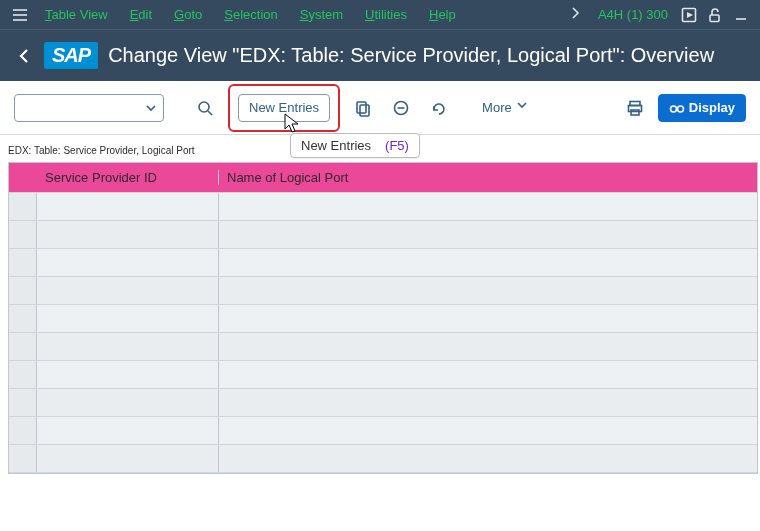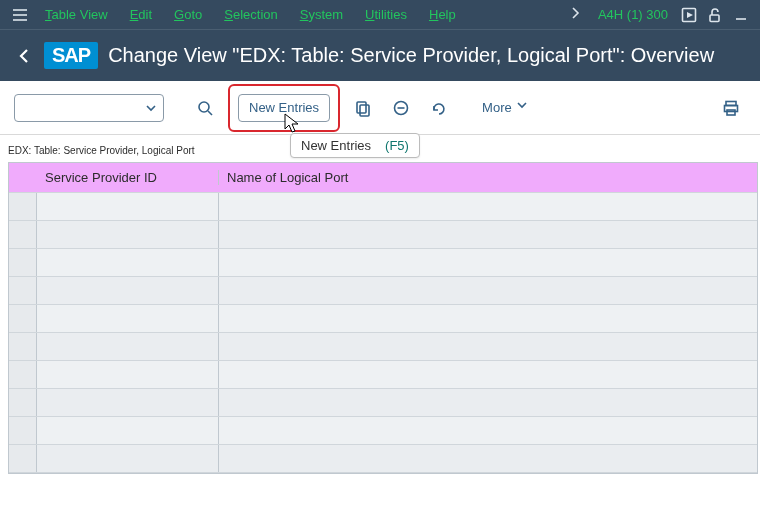--- a/index.html
+++ b/index.html
@@ -52,20 +52,21 @@
     padding: 0 8px;
     border-top: 1px solid #4a5e71;
   }
   .titlebar .back {
     width: 32px; height:32px;
     display:flex;align-items:center;justify-content:center;
   }
   .titlebar .logo {
     margin: 0 10px 0 4px;
     font-weight: bold;
+    font-style: italic;
     font-size: 20px;
     background: #008fd3;
     color:#fff;
     padding: 2px 8px;
     border-radius: 2px;
     letter-spacing:-1px;
   }
   .titlebar .title {
     font-size: 20px;
     white-space: nowrap;
@@ -131,21 +132,21 @@
     top: 133px;
     background: #fff;
     border: 1px solid #bcbcbc;
     border-radius: 4px;
     padding: 4px 10px;
     font-size: 13px;
     color: #333;
     display:flex;gap:14px;
     box-shadow: 0 1px 2px rgba(0,0,0,0.08);
   }
-  .tooltip .shortcut { color:#0f766e; }
+  .tooltip .shortcut { color:#6d28d9; }
 
   .cursor {
     position:absolute;
     left: 284px;
     top: 113px;
     pointer-events:none;
   }
 
   
   .subtitle {
@@ -159,21 +160,21 @@
     border: 1px solid #c0c8cf;
     margin: 0 0 0 8px;
     width: 750px;
   }
   .grid-row {
     display:flex;
     border-bottom:1px solid #d0d6db;
     height:28px;
   }
   .grid-row.header {
-    background:#f0abfc;
+    background:#ec4899;
     height:30px;
     font-size:13px;
     color:#2c2c2c;
     align-items:center;
   }
   .grid-row.body {
     background:#eef1f3;
   }
   .grid-row.body:nth-child(even){
     background:#eaedf0;
@@ -316,20 +317,30 @@
 
   <div class="spacer"></div>
 
   <div class="tbtn">
     <svg width="18" height="18">
         <rect class="icon345" x="4" y="2.5" width="10" height="4"></rect>
         <rect class="icon345" x="2.5" y="6.5" width="13" height="6"></rect>
         <rect class="icon345" x="5" y="11" width="8" height="5"></rect>
       </svg>
   </div>
+  <div class="tbtn primary">
+    <svg width="16" height="14" style="margin-right:4px">
+        <g style="stroke:#fff;stroke-width:1.6;fill:none">
+          <circle cx="4.5" cy="8" r="3"></circle>
+          <circle cx="11.5" cy="8" r="3"></circle>
+          <line x1="7.5" y1="8" x2="8.5" y2="8"></line>
+        </g>
+      </svg>
+    <span>Display</span>
+  </div>
 </div>
 
 <div class="tooltip">
   <span>New Entries</span>
   <span class="shortcut">(F5)</span>
 </div>
 <svg class="cursor" width="18" height="22">
   <polygon points="1,1 1,16 5,12 8,19 11,18 8,11 14,11" style="fill:#fff;stroke:#000;stroke-width:1"></polygon>
 </svg>
 

